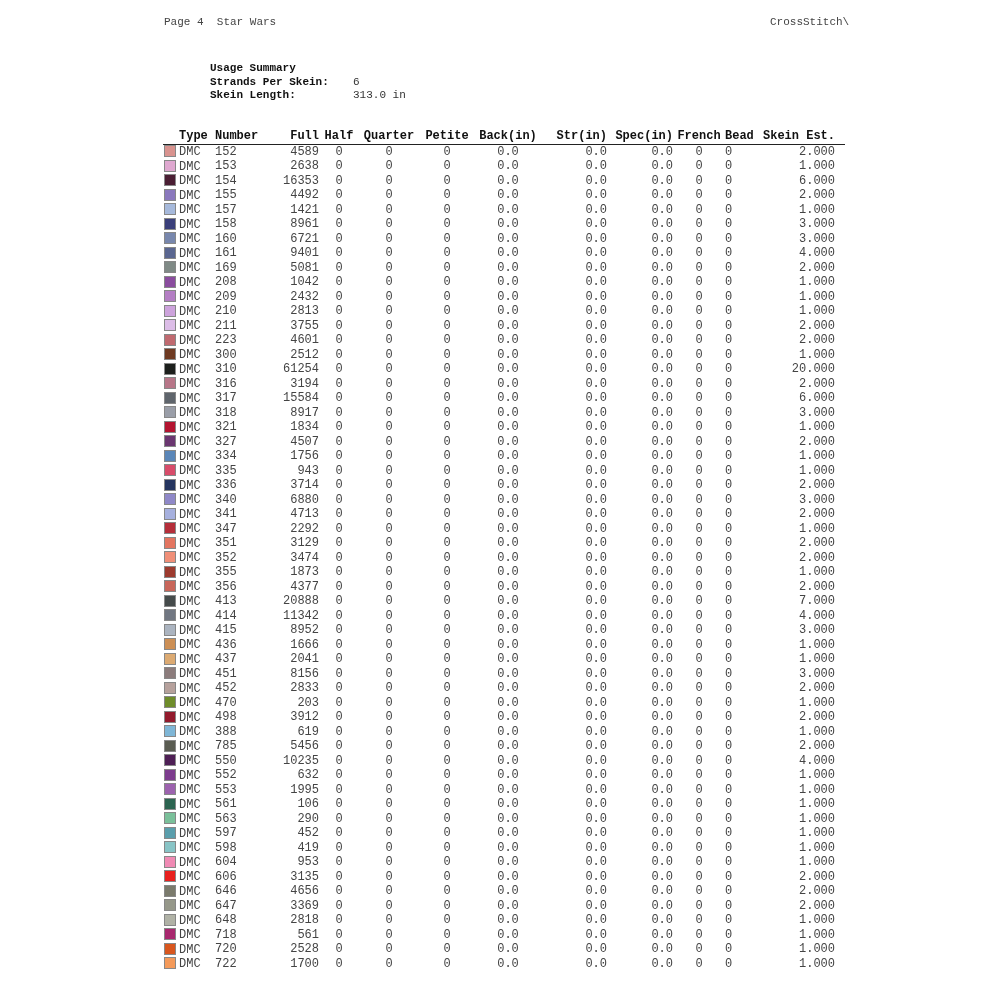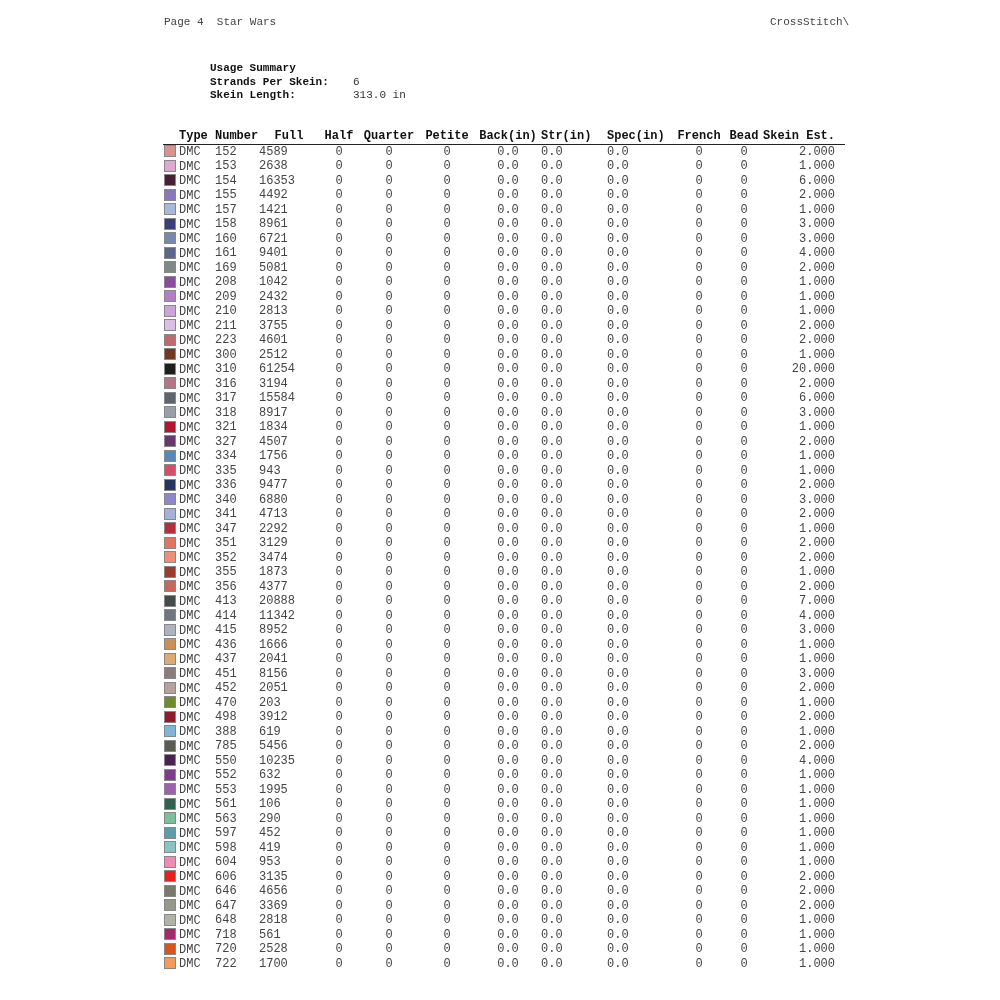--- a/index.html
+++ b/index.html
@@ -9,29 +9,29 @@
     .hdr-right { position:absolute; left:770px; top:16px; font-size:11px; color:#444; }
     .summary { position:absolute; left:164px; top:62px; font-size:11px; line-height:13.5px; }
     .summary .row { white-space:pre;margin-left:46px; }
     .summary b { font-weight:bold; color:#111; }
     .summary .lab { display:inline-block; }
     table { position:absolute; left:163px; top:129px; border-collapse:collapse; font-size:12px; }
     th { font-weight:bold; color:#111; padding:0 0 1px 0; border-bottom:1.5px solid #222; height:14px; white-space:nowrap; }
     td { padding:0; height:13.5px; line-height:13.5px; white-space:nowrap; color:#444; }
     .c-type { width:52px; text-align:left; }
     .c-num { width:44px; text-align:left; }
-    .c-full { width:60px; }
+    .c-full { width:60px; text-align:right; }
     .c-half { width:40px; text-align:center; }
     .c-quarter { width:60px; text-align:center; }
     .c-petite { width:56px; text-align:center; }
     .c-back { width:66px; text-align:center; }
-    .c-str { width:66px; text-align:left; }
-    .c-spec { width:66px; text-align:left; }
+    .c-str { width:66px; text-align:right; }
+    .c-spec { width:66px; text-align:right; }
     .c-french { width:52px; text-align:center; }
-    .c-bead { width:38px; text-align:center;margin-top:12px; }
+    .c-bead { width:38px; text-align:left;margin-top:12px; }
     .c-skein { width:60px; text-align:right; padding-right:10px; }
     th.c-type { padding-left:16px; width:36px; }
     .sw { display:inline-block; width:10px; height:10px; border:1px solid #888; vertical-align:-2px; margin-right:3px; margin-left:1px; }
   </style>
 </head>
 <body>
 
 <div class="hdr-left">Page 4  Star Wars</div>
 <div class="hdr-right">CrossStitch\</div>
 
@@ -377,21 +377,21 @@
         <td class="c-back">0.0</td>
         <td class="c-str">0.0</td>
         <td class="c-spec">0.0</td>
         <td class="c-french">0</td>
         <td class="c-bead">0</td>
         <td class="c-skein">1.000</td>
       </tr>
       <tr>
         <td class="c-type"><span class="sw" style="background: rgb(37, 53, 96);"></span><span>DMC</span></td>
         <td class="c-num">336</td>
-        <td class="c-full">9477</td>
+        <td class="c-full">3714</td>
         <td class="c-half">0</td>
         <td class="c-quarter">0</td>
         <td class="c-petite">0</td>
         <td class="c-back">0.0</td>
         <td class="c-str">0.0</td>
         <td class="c-spec">0.0</td>
         <td class="c-french">0</td>
         <td class="c-bead">0</td>
         <td class="c-skein">2.000</td>
       </tr>
@@ -573,21 +573,21 @@
         <td class="c-back">0.0</td>
         <td class="c-str">0.0</td>
         <td class="c-spec">0.0</td>
         <td class="c-french">0</td>
         <td class="c-bead">0</td>
         <td class="c-skein">3.000</td>
       </tr>
       <tr>
         <td class="c-type"><span class="sw" style="background: rgb(182, 161, 156);"></span><span>DMC</span></td>
         <td class="c-num">452</td>
-        <td class="c-full">2051</td>
+        <td class="c-full">2833</td>
         <td class="c-half">0</td>
         <td class="c-quarter">0</td>
         <td class="c-petite">0</td>
         <td class="c-back">0.0</td>
         <td class="c-str">0.0</td>
         <td class="c-spec">0.0</td>
         <td class="c-french">0</td>
         <td class="c-bead">0</td>
         <td class="c-skein">2.000</td>
       </tr>

